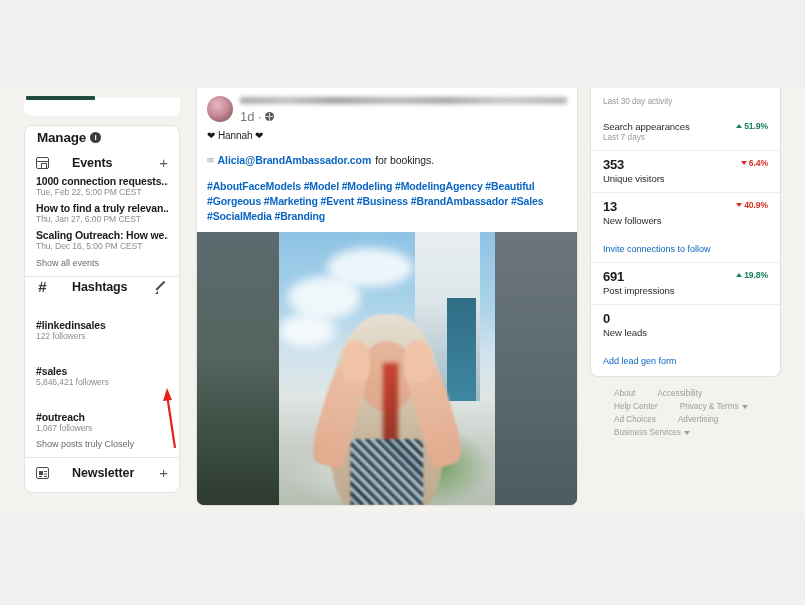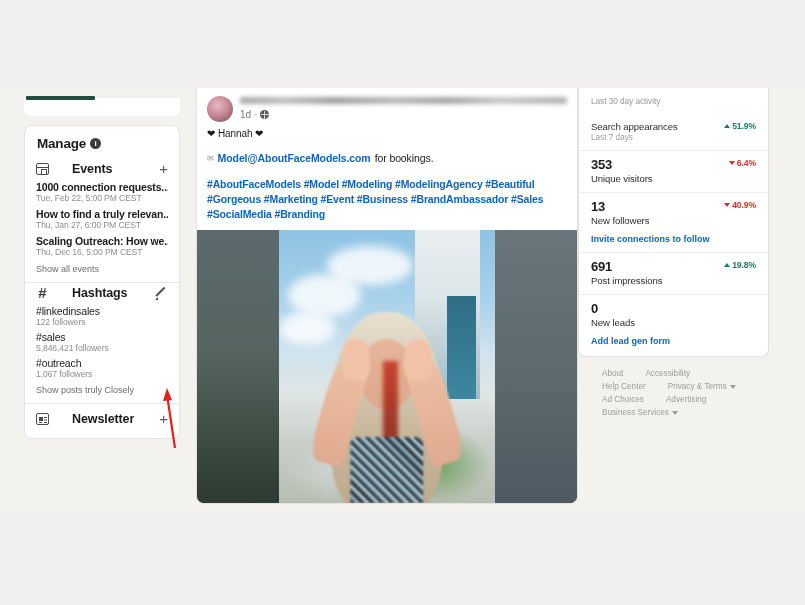--- a/index.html
+++ b/index.html
@@ -47,21 +47,21 @@
     background: #ffffff;
     border-radius: 8px;
     border: 1px solid #e6e3e0;
   }
 
   .manage-card {
     position: absolute;
     left: 24px;
     top: 37px;
     width: 156px;
-    padding: 10px 0 2px 0;
+    padding: 4px 0 2px 0;
   }
 
   .manage-title {
     font-size: 13.5px;
     font-weight: bold;
     color: #1b1b1b;
     padding: 0 12px 8px 12px;
     display: flex;
     align-items: center;
     gap: 4px;
@@ -187,23 +187,24 @@
 
   .divider {
     height: 1px;
     background: #e8e5e2;
     margin: 0 0px;
   }
 
   .tag-item { padding: 0 11px 4px 11px; }
   .tag-name {
     font-size: 10.5px;
-    font-weight: normal;
+    font-weight: bold;
     color: #1b1b1b;
     letter-spacing: -0.15px;
+    margin-top: 20px;
   }
   .tag-count {
     font-size: 8.6px;
     color: #8d8d8d;
     letter-spacing: -0.1px;
   }
 
   
   .red-arrow {
     position: absolute;
@@ -247,21 +248,21 @@
     opacity: .85;
     border-radius: 2px;
     width: 100%;
   }
   .time-row {
     display: flex;
     align-items: center;
     gap: 3px;
     margin-top: 5px;
   }
-  .time-txt { font-size: 10px; color: #7a7a7a; text-align: center; }
+  .time-txt { font-size: 13px; color: #7a7a7a; text-align: center; }
   .globe {
     width: 9px; height: 9px;
     border-radius: 50%;
     background: #5b5b5b;
     position: relative;
   }
   .globe::after {
     content: "";
     position: absolute;
     left: 4px; top: 0.5px;
@@ -426,21 +427,21 @@
     width: 7%;
     height: 30%;
     background: linear-gradient(180deg,#c3331f 0%,#8c1e12 100%);
     filter: blur(2px);
     opacity: .85;
   }
 
   
   .right-col {
     position: absolute;
-    left: 578px;
+    left: 590px;
     top: 0px;
     width: 191px;
   }
   .analytics-card {
     background: #ffffff;
     border: 1px solid #e3e0dd;
     border-top: none;
     border-radius: 0 0 8px 8px;
     padding: 8px 0 2px 0;
   }
@@ -469,22 +470,22 @@
     letter-spacing: -0.1px;
   }
   .metric-note {
     font-size: 8.2px;
     color: #9a9a9a;
     margin-top: 1px;
   }
   .metric-link {
     font-size: 9px;
     color: #0a66c2;
-    font-weight: bold;
-    margin-top: 8px;
+    font-weight: normal;
+    margin-top: 18px;
     cursor: pointer;
   }
   .delta {
     position: absolute;
     right: 12px;
     top: 7px;
     font-size: 8.6px;
     font-weight: bold;
     display: flex;
     align-items: center;
@@ -610,21 +611,21 @@
           <span class="time-txt">·</span>
           <span class="globe"></span>
         </div>
       </div>
     </div>
 
     <div class="post-body">
       <div class="line-heart">❤ Hannah ❤</div>
       <div class="line-mail">
         <span class="mail-glyph">✉</span>
-        <a class="mail-link">Model@AboutFaceModels.com</a>
+        <a class="mail-link">Alicia@BrandAmbassador.com</a>
         <span>for bookings.</span>
       </div>
       <div class="hashtags">
         <span>#AboutFaceModels #Model #Modeling #ModelingAgency #Beautiful</span><br>
         <span>#Gorgeous #Marketing #Event #Business #BrandAmbassador #Sales</span><br>
         <span>#SocialMedia #Branding</span>
       </div>
     </div>
 
     <div class="post-media">

